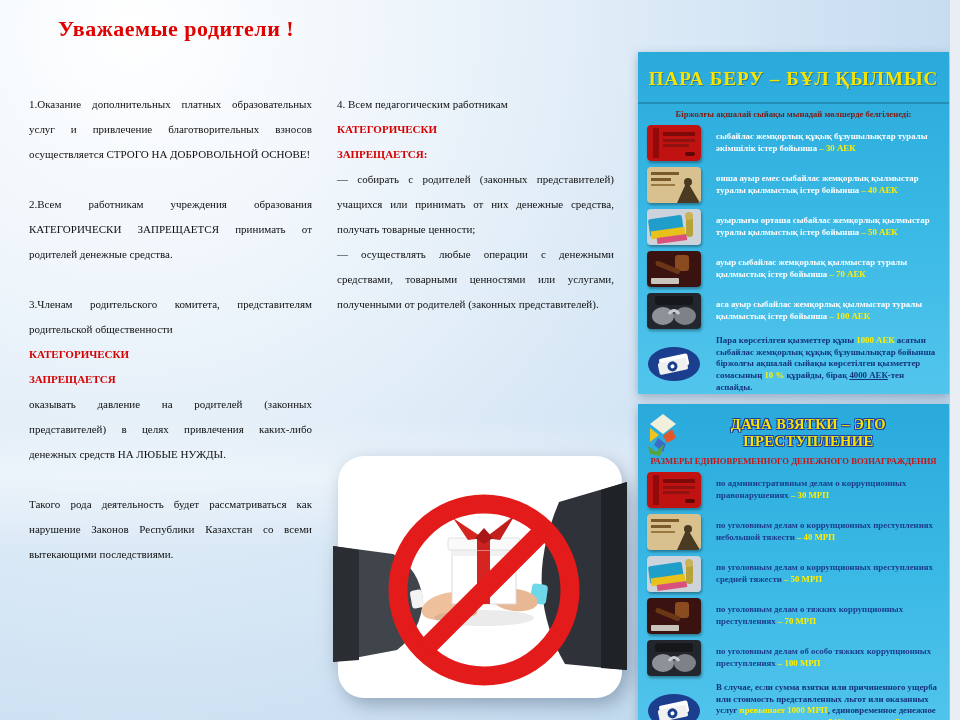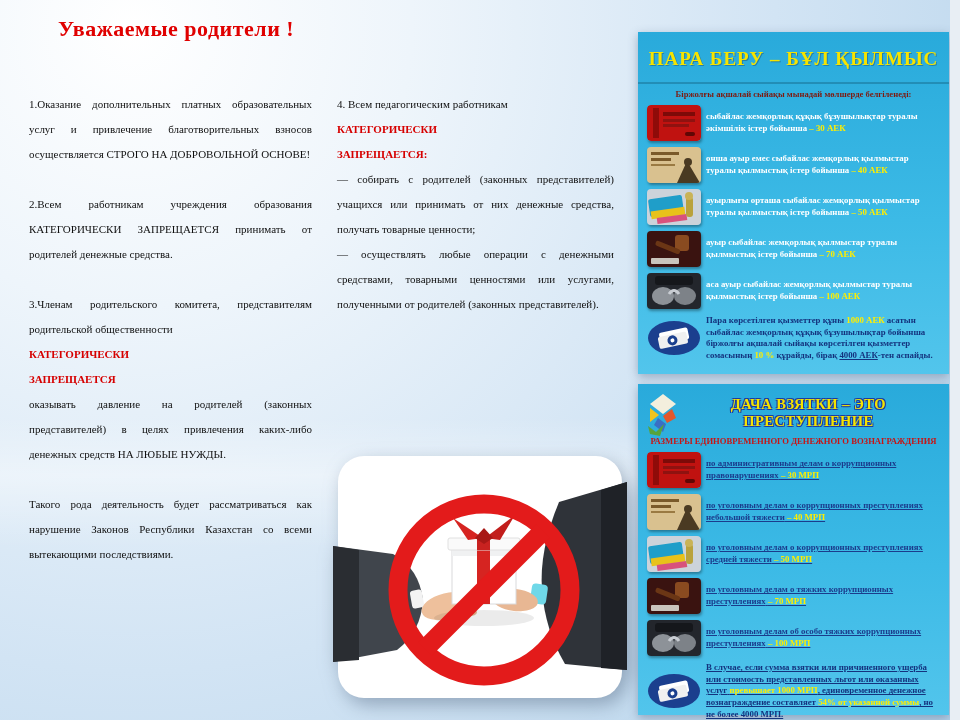--- a/index.html
+++ b/index.html
@@ -23,47 +23,48 @@
   .red-center{color:#d60000;font-weight:bold;line-height:25px;}
   
   .photo{position:absolute;left:333px;top:448px;width:294px;height:262px;
          filter:drop-shadow(5px 7px 9px rgba(90,110,135,.5));}
   
   .poster{
     position:absolute;left:638px;width:311px;box-sizing:border-box;
     background:linear-gradient(180deg,#29aadb 0%,#3cbae6 55%,#52c5ec 100%);
     box-shadow:0 3px 9px rgba(80,100,130,.45);
     padding:0 9px 6px 9px;
+    margin-top:20px;
   }
   .poster1{top:32px;height:342px;}
   .poster2{top:384px;height:331px;}
   .p-title{font-weight:bold;text-align:center;color:#f6e400;letter-spacing:1px;margin:0;}
   .poster1 .p-title{
     font-size:19px;padding:16px 0 12px;
     border-bottom:2px solid rgba(12,80,110,.35);
     box-shadow:0 2px 0 rgba(255,255,255,.0);
     text-shadow:1px 1px 0 rgba(30,90,130,.55);
     margin:0 -9px 5px -9px;
   }
   .poster2 .p-title{
     font-size:14.5px;padding:12px 0 4px 30px;letter-spacing:.5px;
     text-shadow:-1px -1px 0 #1d3ba0,1px -1px 0 #1d3ba0,-1px 1px 0 #1d3ba0,1px 1px 0 #1d3ba0;
     font-family:Liberation Serif, serif;
   }
   .p-sub{font-size:8.6px;font-weight:bold;text-align:center;margin:2px 0 6px;}
   .poster1 .p-sub{color:#7e1a10;}
   .poster2 .p-sub{color:#c81414;}
-  .p-row{display:flex;align-items:center;gap:5px;margin-bottom:6px;}
+  .p-row{display:flex;align-items:center;gap:15px;margin-bottom:6px;}
   .p-icon{flex:0 0 auto;width:54px;height:36px;border-radius:4px;overflow:hidden;
           box-shadow:1px 2px 3px rgba(0,0,0,.35);}
   .p-icon svg{display:block;}
   .icon-plain{box-shadow:none;border-radius:0;overflow:visible;}
   .p-text{font-size:8.8px;line-height:1.33;font-weight:bold;}
   .poster1 .p-text{color:#ffffff;}
-  .poster2 .p-text{color:#1b3c8c;text-decoration:underline;}
+  .poster2 .p-text{color:#1b3c8c;}
   .p-final{color:#14337e !important;}
   .amt{color:#ffee00;font-weight:bold;}
   .p-final u{text-decoration:underline;}
   .p2-logo{position:absolute;left:8px;top:8px;width:34px;height:46px;}
 </style>
 </head>
 <body>
 
 <div class="slide">
 

